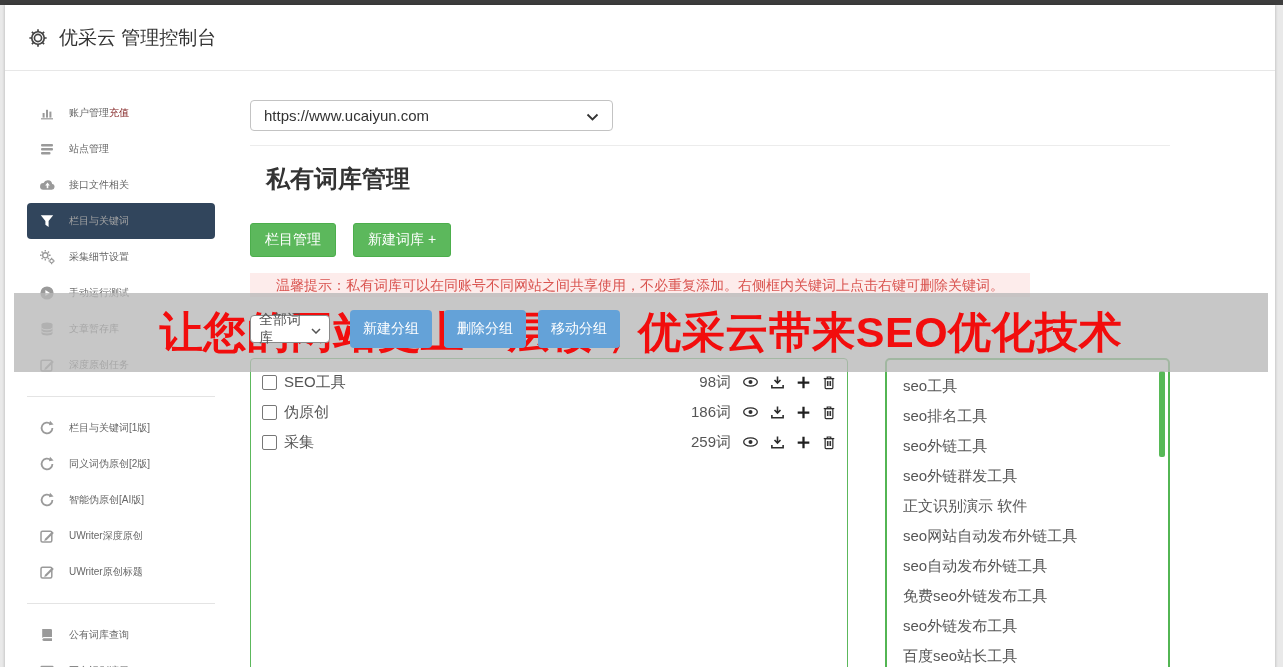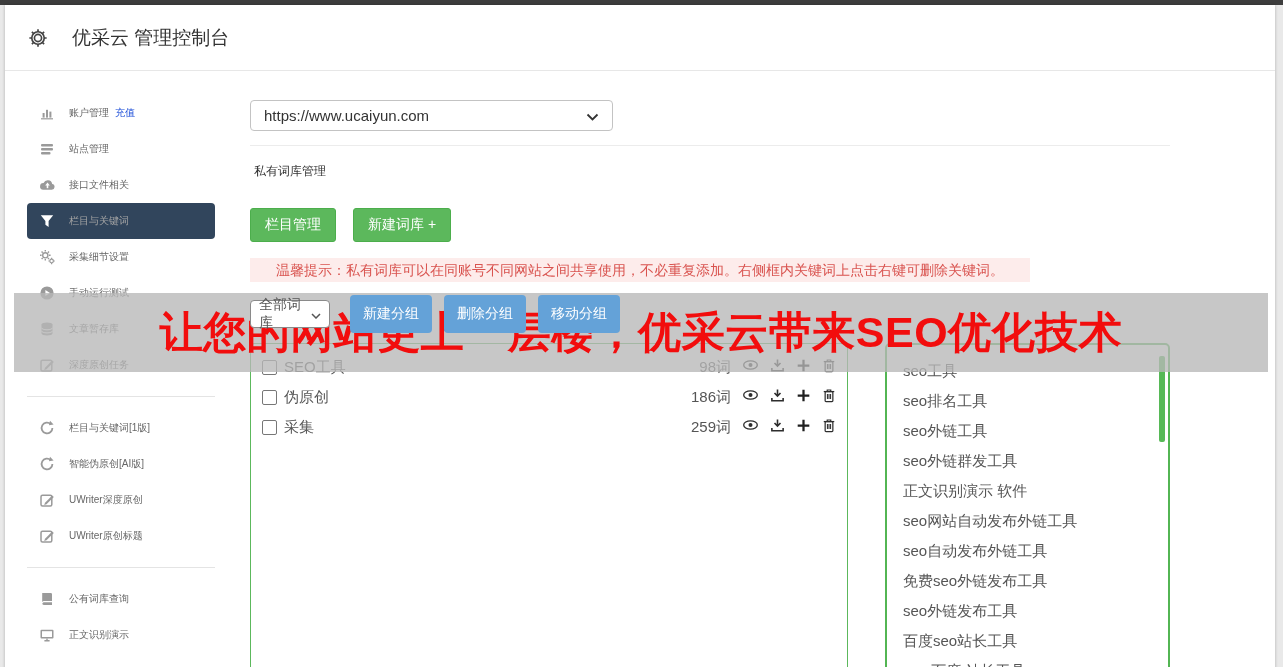--- a/index.html
+++ b/index.html
@@ -8,45 +8,45 @@
     background:#e9e9e9;
     font-family:"Liberation Sans","DejaVu Sans",sans-serif;
     -webkit-font-smoothing:antialiased;
   }
   .top-strip{position:absolute;left:0;top:0;width:100%;height:5px;background:#3d3d3d;}
   .card{
     position:absolute;left:5px;top:5px;right:8px;bottom:-10px;
     background:#fff;box-shadow:0 0 3px rgba(0,0,0,.25);
   }
   
-  .app-header{height:65px;border-bottom:1px solid #e7e7e7;display:flex;align-items:center;padding-left:23px;gap:13px;}
+  .app-header{height:65px;border-bottom:1px solid #e7e7e7;display:flex;align-items:center;padding-left:23px;}
   .app-header .logo{margin-right:11px;display:flex;}
   .app-title{font-size:19px;color:#333;}
   
   .body-row{display:flex;}
   .sidebar{width:232px;flex-shrink:0;padding:24px 0 0 22px;box-sizing:border-box;}
   .side-item{
     width:188px;height:36px;display:flex;align-items:center;
     padding:0 11px;box-sizing:border-box;border-radius:4px;color:#666;font-size:10px;
     cursor:pointer;
   }
   .side-item .ic{width:18px;display:flex;justify-content:center;margin-right:13px;flex-shrink:0;}
   .side-item.active{background:#31455c;color:#a3a3a3;}
-  .side-item .extra{color:#1d4ed8;margin-left:6px;}
+  .side-item .extra{color:#7f1d1d;margin-left:0;}
   .side-divider{width:188px;height:1px;background:#e4e4e4;margin:13px 0;}
   
   .main{flex:1;padding:29px 0 0 13px;box-sizing:border-box;}
   .content-col{width:920px;}
   .url-select{
     width:363px;height:31px;box-sizing:border-box;border:1px solid #c3c3c3;border-radius:4px;
     display:flex;align-items:center;justify-content:space-between;padding:0 13px;
     font-size:15px;color:#333;background:#fff;cursor:pointer;
   }
   .top-divider{height:1px;background:#ececec;margin-top:14px;}
-  .page-title{font-size:12px;color:#333;margin:17px 0 0 4px;font-weight:normal;}
+  .page-title{font-size:24px;color:#333;margin:17px 0 0 16px;font-weight:bold;}
   .action-row{margin-top:28px;display:flex;gap:17px;}
   .btn-green{
     background:#5cb85c;border:1px solid #4cae4c;color:#fff;font-size:14px;
     padding:7px 14px;border-radius:3px;cursor:pointer;font-family:inherit;
   }
   .tip{
     display:inline-block;margin-top:16px;background:#fdeceb;color:#d9534f;
     font-size:14px;padding:4px 26px;line-height:16px;
   }
   .toolbar{margin-top:13px;display:flex;align-items:center;gap:12px;position:relative;z-index:7;}
@@ -61,21 +61,21 @@
     padding:10px 13px;border-radius:4px;cursor:pointer;font-family:inherit;
   }
   .panels{margin-top:10px;display:flex;gap:37px;position:relative;z-index:1;}
   .left-panel{
     width:598px;box-sizing:border-box;border:1px solid #5cb85c;border-radius:4px;
     min-height:330px;padding-top:8px;background:#fff;
   }
   .lex-row{display:flex;align-items:center;height:30px;padding:0 11px;}
   .cbx{width:13px;height:13px;border:1px solid #777;border-radius:2px;background:#fff;margin-right:7px;flex-shrink:0;cursor:pointer;}
   .lex-name{font-size:15px;color:#555;}
-  .lex-right{margin-left:auto;display:flex;align-items:flex-start;gap:11px;}
+  .lex-right{margin-left:auto;display:flex;align-items:center;gap:11px;}
   .lex-count{font-size:15px;color:#555;}
   .row-ic{display:flex;cursor:pointer;}
   .right-panel{
     width:285px;box-sizing:border-box;border:2px solid #53b553;border-radius:5px;
     min-height:330px;padding:11px 8px 8px 16px;position:relative;background:#fff;
   }
   .kw{font-size:15px;color:#555;line-height:30px;white-space:nowrap;cursor:context-menu;}
   .scroll-thumb{position:absolute;right:3px;top:11px;width:6px;height:86px;background:#57b957;border-radius:2px;cursor:pointer;}
   
   .banner{
@@ -207,20 +207,29 @@
       <div class="side-item">
         <span class="ic">
           <svg width="16" height="16" viewBox="0 0 16 16">
             <path d="M13.4 8a5.4 5.4 0 1 1-1.7-3.95" fill="none" stroke="#9a9a9a" stroke-width="1.8"></path>
             <polygon points="11,0.8 14.6,4.4 10,5.3" fill="#9a9a9a"></polygon>
           </svg>
         </span>
         <span>栏目与关键词[1版]</span>
       </div>
 
+      <div class="side-item">
+        <span class="ic">
+          <svg width="16" height="16" viewBox="0 0 16 16">
+            <path d="M13.4 8a5.4 5.4 0 1 1-1.7-3.95" fill="none" stroke="#9a9a9a" stroke-width="1.8"></path>
+            <polygon points="11,0.8 14.6,4.4 10,5.3" fill="#9a9a9a"></polygon>
+          </svg>
+        </span>
+        <span>同义词伪原创[2版]</span>
+      </div>
 
       <div class="side-item">
         <span class="ic">
           <svg width="16" height="16" viewBox="0 0 16 16">
             <path d="M13.4 8a5.4 5.4 0 1 1-1.7-3.95" fill="none" stroke="#9a9a9a" stroke-width="1.8"></path>
             <polygon points="11,0.8 14.6,4.4 10,5.3" fill="#9a9a9a"></polygon>
           </svg>
         </span>
         <span>智能伪原创[AI版]</span>
       </div>

